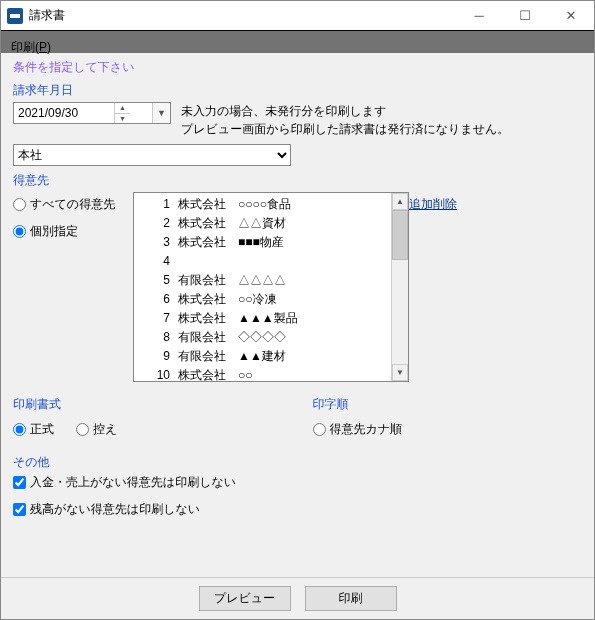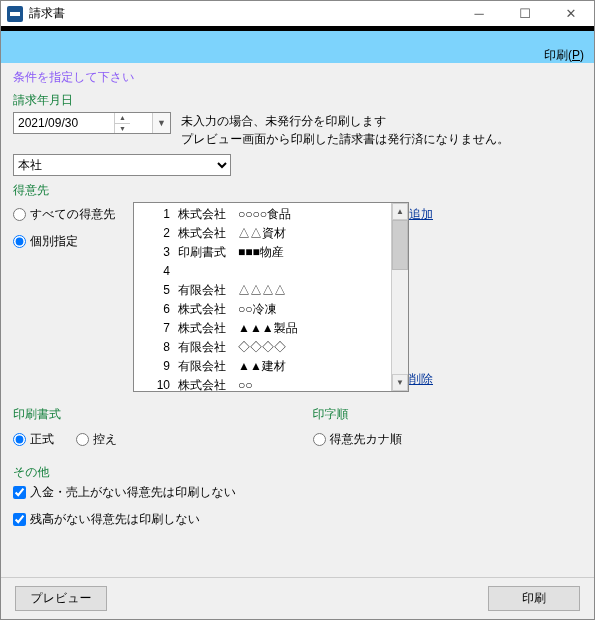--- a/index.html
+++ b/index.html
@@ -17,54 +17,53 @@
     border: 1px solid #888;
     display: flex;
     flex-direction: column;
   }
   .titlebar {
     height: 30px;
     background: #fff;
     display: flex;
     align-items: center;
     padding: 0 0 0 6px;
-    border-bottom: 5px solid #000000;
+    border-bottom: 1px solid #000000;
   }
   .title-icon {
     width: 16px; height: 16px;
     background: #1a5490;
     border-radius: 2px;
     margin-right: 6px;
     display:flex;align-items:center;justify-content:center;
   }
   .title-text { flex: 1; }
   .win-btn {
     width: 46px; height: 30px;
     display: flex; align-items: center; justify-content: center;
     font-size: 13px;
     color: #555;
   }
   .menubar {
     height: 22px;
-    padding: 16px 10px;
-    background: #7dd3fc;
-    text-align: right;
+    padding: 8px 10px;
+    background: #737373;
   }
   .menubar span { }
   .content {
     flex: 1;
     padding: 4px 12px 8px 12px;
     overflow: hidden;
   }
   .statement {
     color: #8b5cf6;
     margin: 2px 0 6px 0;
   }
   .section-label {
-    color: #15803d;
+    color: #1d4ed8;
     margin-top: 6px;
     margin-bottom: 3px;
   }
   .date-row {
     display: flex;
     align-items: flex-start;
     gap: 10px;
     margin-bottom: 6px;
   }
   .date-input-wrap {
@@ -85,21 +84,21 @@
   .spin {
     display:flex;flex-direction:column;width:16px;border-left:1px solid #ccc;
   }
   .spin div{flex:1;font-size:7px;line-height:9px;text-align:center;color:#555;border-bottom:1px solid #ccc;}
   .spin div:last-child{border-bottom:none;}
   .dd-btn{
     width:18px;border-left:1px solid #ccc;display:flex;align-items:center;justify-content:center;font-size:9px;color:#555;background:#f7f7f7;
   }
   .note-text { line-height: 1.5; }
   select.office {
-    width: 218px;
+    width: 278px;
     height: 22px;
     background: #fff;
     border: 1px solid #888;
     font-family: inherit;
     font-size: 12px;
   }
   .cust-row {
     display: flex;
     gap: 0;
   }
@@ -133,40 +132,40 @@
   }
   .list-no { width: 30px; text-align: right; margin-right: 8px; }
   .list-text { flex: 1; white-space: pre; }
   .list-scroll{
     width:17px;border-left:1px solid #ccc;background:#f0f0f0;display:flex;flex-direction:column;
   }
   .sb-btn{height:17px;background:#f0f0f0;border:1px solid #ccc;font-size:8px;display:flex;align-items:center;justify-content:center;color:#555;}
   .sb-track{flex:1;background:#f0f0f0;}
   .sb-thumb{height:50px;background:#cdcdcd;border:1px solid #bbb;}
   .cust-right {
-    display:flex;flex-direction:column;justify-content:space-between;padding:4px 0;
+    display:flex;flex-direction:row;justify-content:space-between;padding:4px 0;
   }
   .link {
     color: #003399;
     text-decoration: underline;
     cursor: pointer;
   }
   .two-col {
     display: flex;
     gap: 30px;
     margin-top: 8px;
   }
   .two-col > div { flex: 1; }
   .inline-radios { display:flex;gap:22px;margin-top:8px; }
   .other-section { margin-top: 6px; }
   .footer {
     height: 42px;
     border-top: 1px solid #ccc;
     display: flex;
-    justify-content: space-between;
+    justify-content: center;
     align-items: center;
     gap: 14px;
     padding: 0 14px;
     background:#f0f0f0;
   }
   .btn {
     width: 92px;
     height: 25px;
     background: #e1e1e1;
     border: 1px solid #adadad;
@@ -236,21 +235,21 @@
             <div class="list-row">
               <span class="list-no">1</span>
               <span class="list-text">株式会社　○○○○食品</span>
             </div>
             <div class="list-row">
               <span class="list-no">2</span>
               <span class="list-text">株式会社　△△資材</span>
             </div>
             <div class="list-row">
               <span class="list-no">3</span>
-              <span class="list-text">印刷書式　■■■物産</span>
+              <span class="list-text">株式会社　■■■物産</span>
             </div>
             <div class="list-row">
               <span class="list-no">4</span>
             </div>
             <div class="list-row">
               <span class="list-no">5</span>
               <span class="list-text">有限会社　△△△△</span>
             </div>
             <div class="list-row">
               <span class="list-no">6</span>

